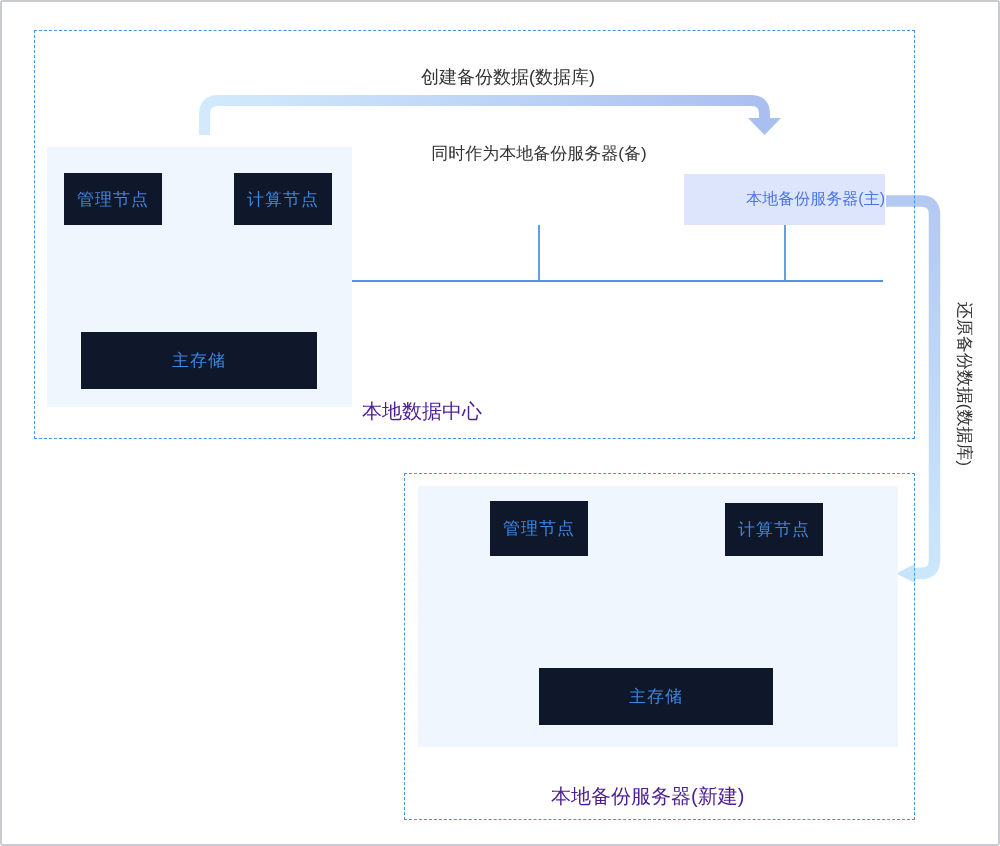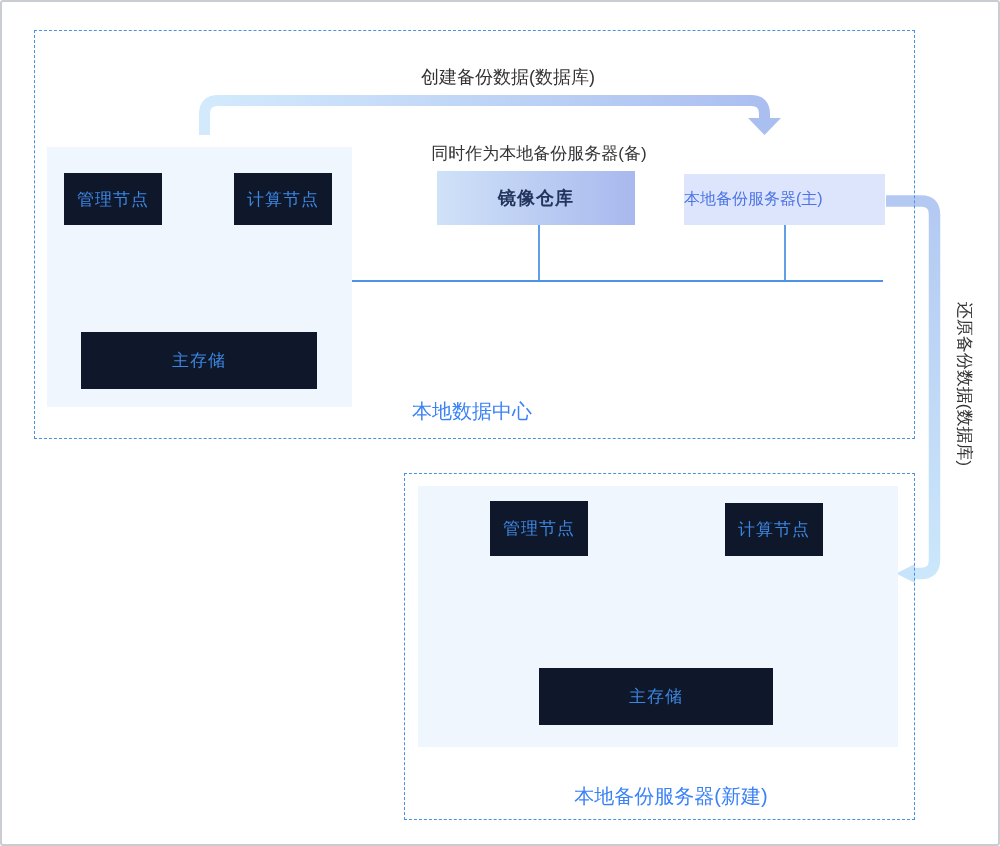--- a/index.html
+++ b/index.html
@@ -37,35 +37,35 @@
     color:#22355c;
     font-size:18px;font-weight:600;
     display:flex;align-items:center;justify-content:center;
     letter-spacing:1px;
   }
   .server{
     position:absolute;
     background:#dce5fb;
     color:#4d74e6;
     font-size:16px;
-    display:flex;align-items:center;justify-content:flex-start;
+    display:flex;align-items:center;justify-content:flex-end;
   }
   .annotation{
     position:absolute;
     color:#333333;
     font-size:18px;
     text-align:center;
     white-space:nowrap;
   }
   .annotation.small{font-size:17px;}
   .dc-label{
     position:absolute;
-    color:#3b82f6;
+    color:#4c1d95;
     font-size:20px;
-    text-align:center;
+    text-align:left;
     white-space:nowrap;
   }
   .rotated{
     transform:rotate(90deg);
     transform-origin:center center;
   }
 </style>
 </head>
 <body>
 
@@ -115,23 +115,20 @@
   </div>
 
   <div class="node" style="left:232px;top:171px;width:98px;height:52px;">
     <span>计算节点</span>
   </div>
 
   <div class="node" style="left:79px;top:330px;width:236px;height:57px;">
     <span>主存储</span>
   </div>
 
-  <div class="mirror" style="left:435px;top:169px;width:198px;height:54px;">
-    <span>镜像仓库</span>
-  </div>
 
   <div class="server" style="left:682px;top:172px;width:201px;height:51px;">
     <span>本地备份服务器(主)</span>
   </div>
 
   <div class="dc-label" style="left:360px;top:396px;width:220px;"><span>本地数据中心</span></div>
 
   <div class="annotation small" style="left:387px;top:140px;width:300px;"><span>同时作为本地备份服务器(备)</span></div>
 
   <div class="annotation" style="left:356px;top:63px;width:300px;"><span>创建备份数据(数据库)</span></div>

